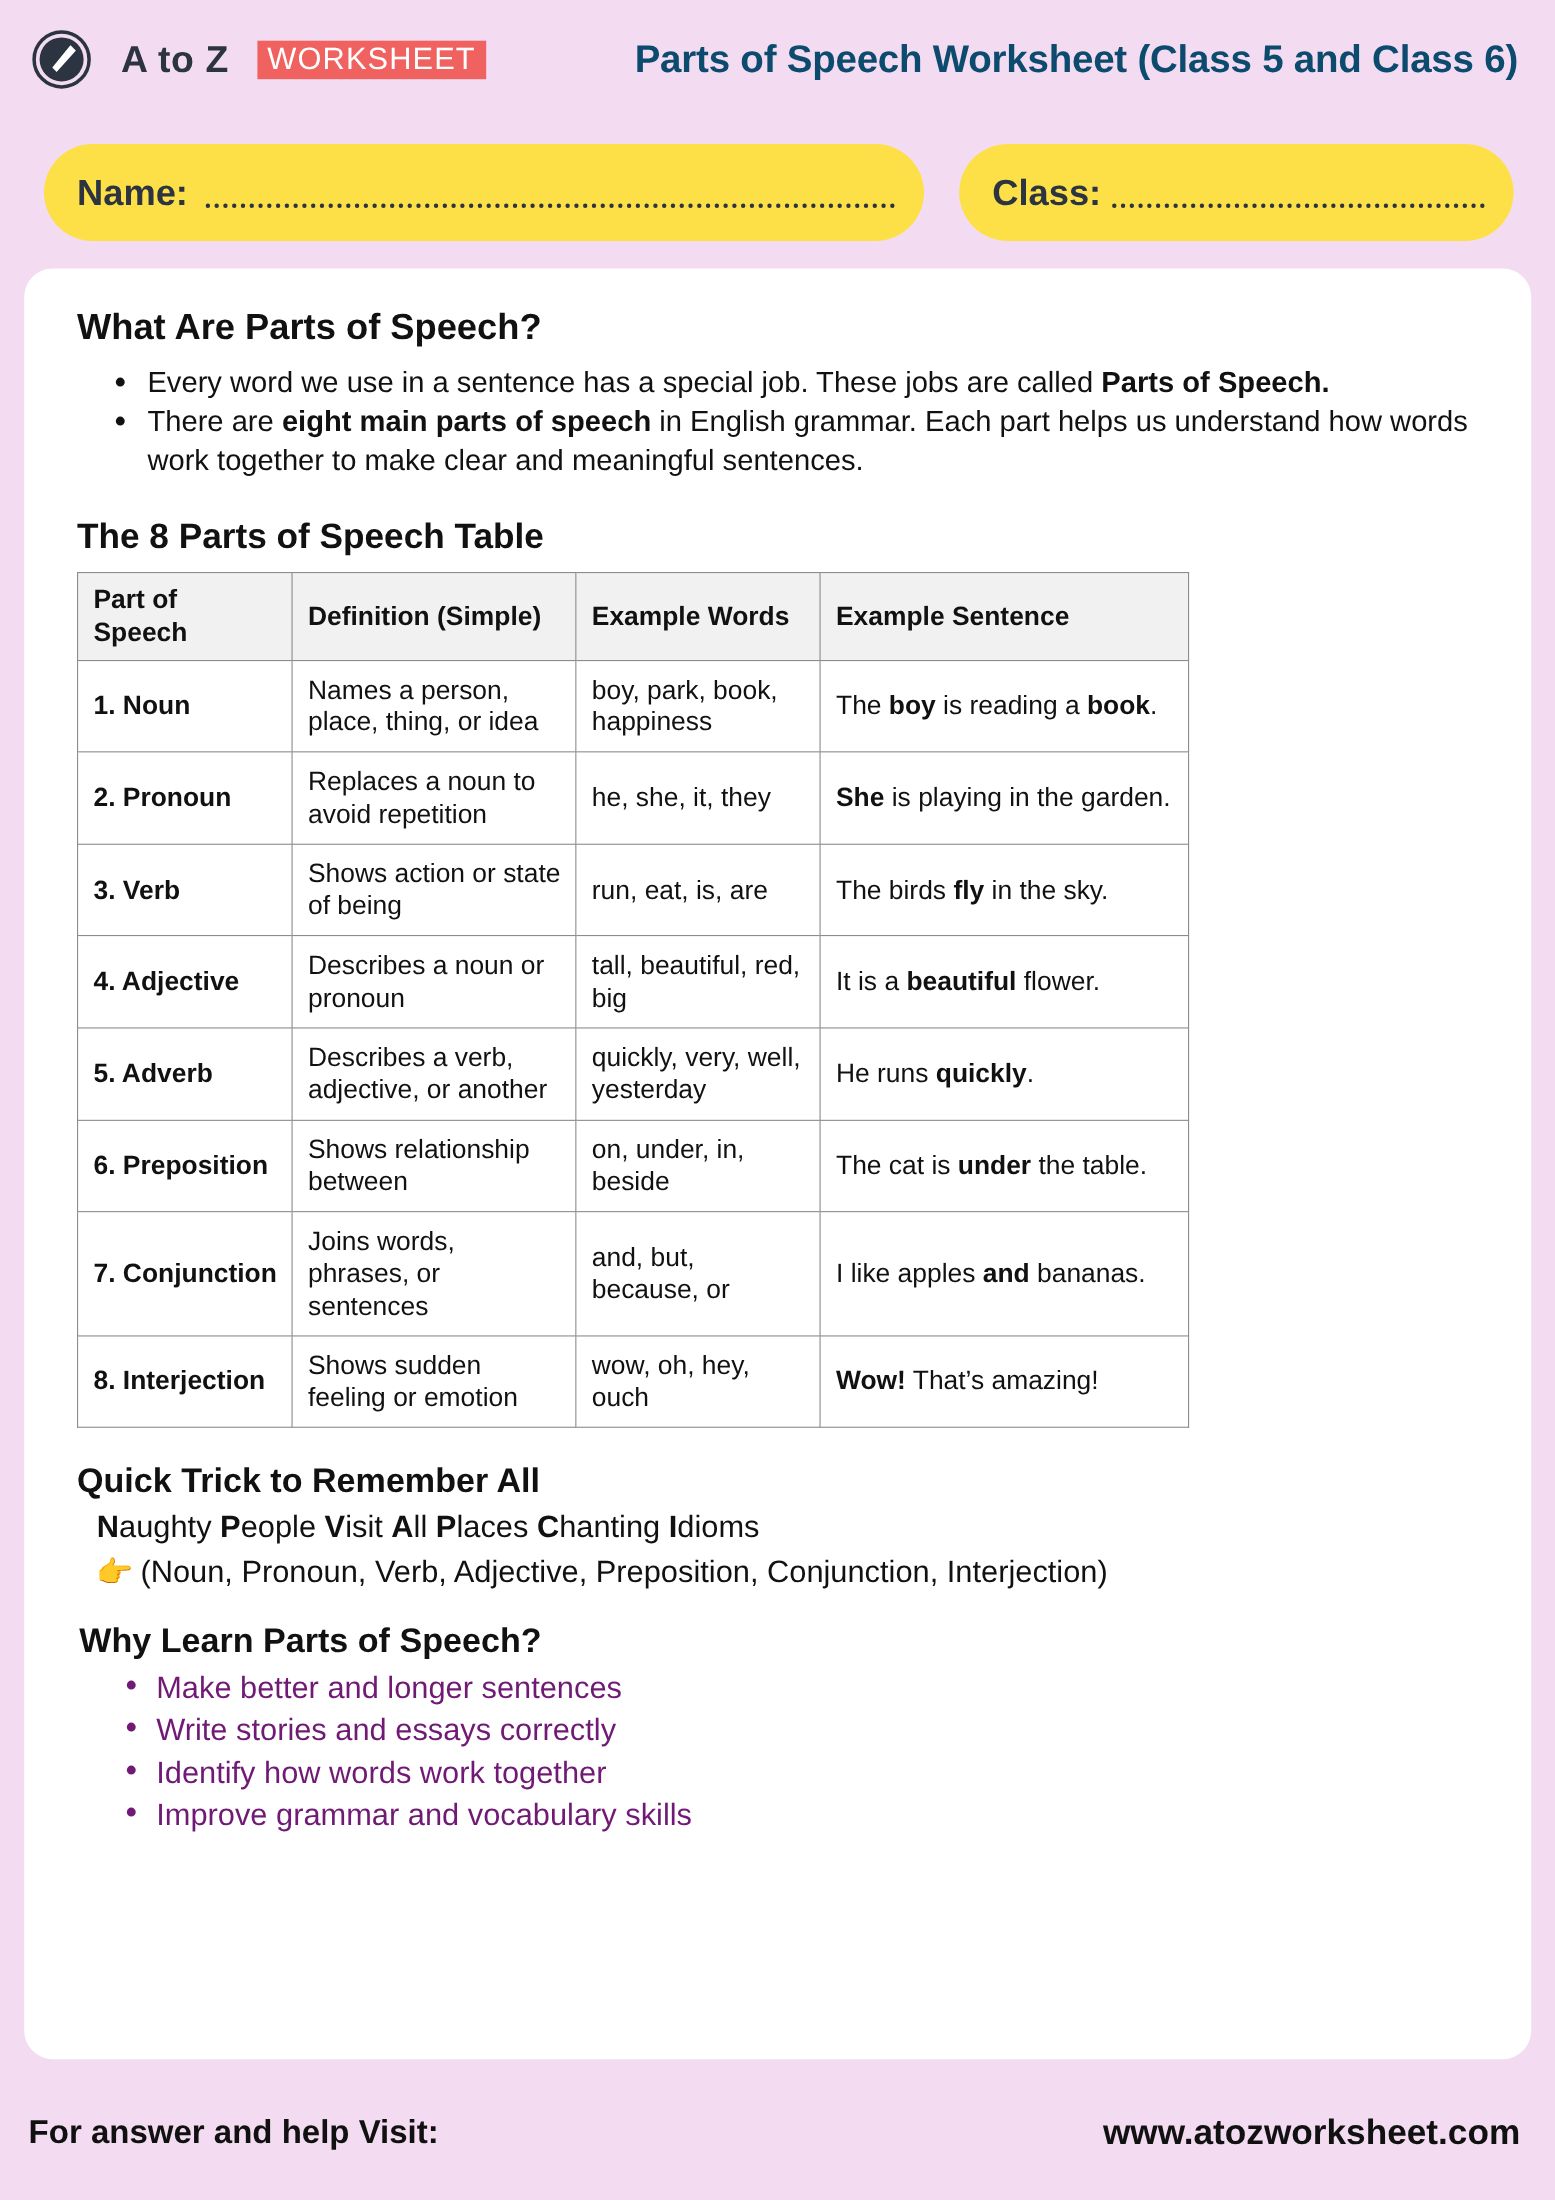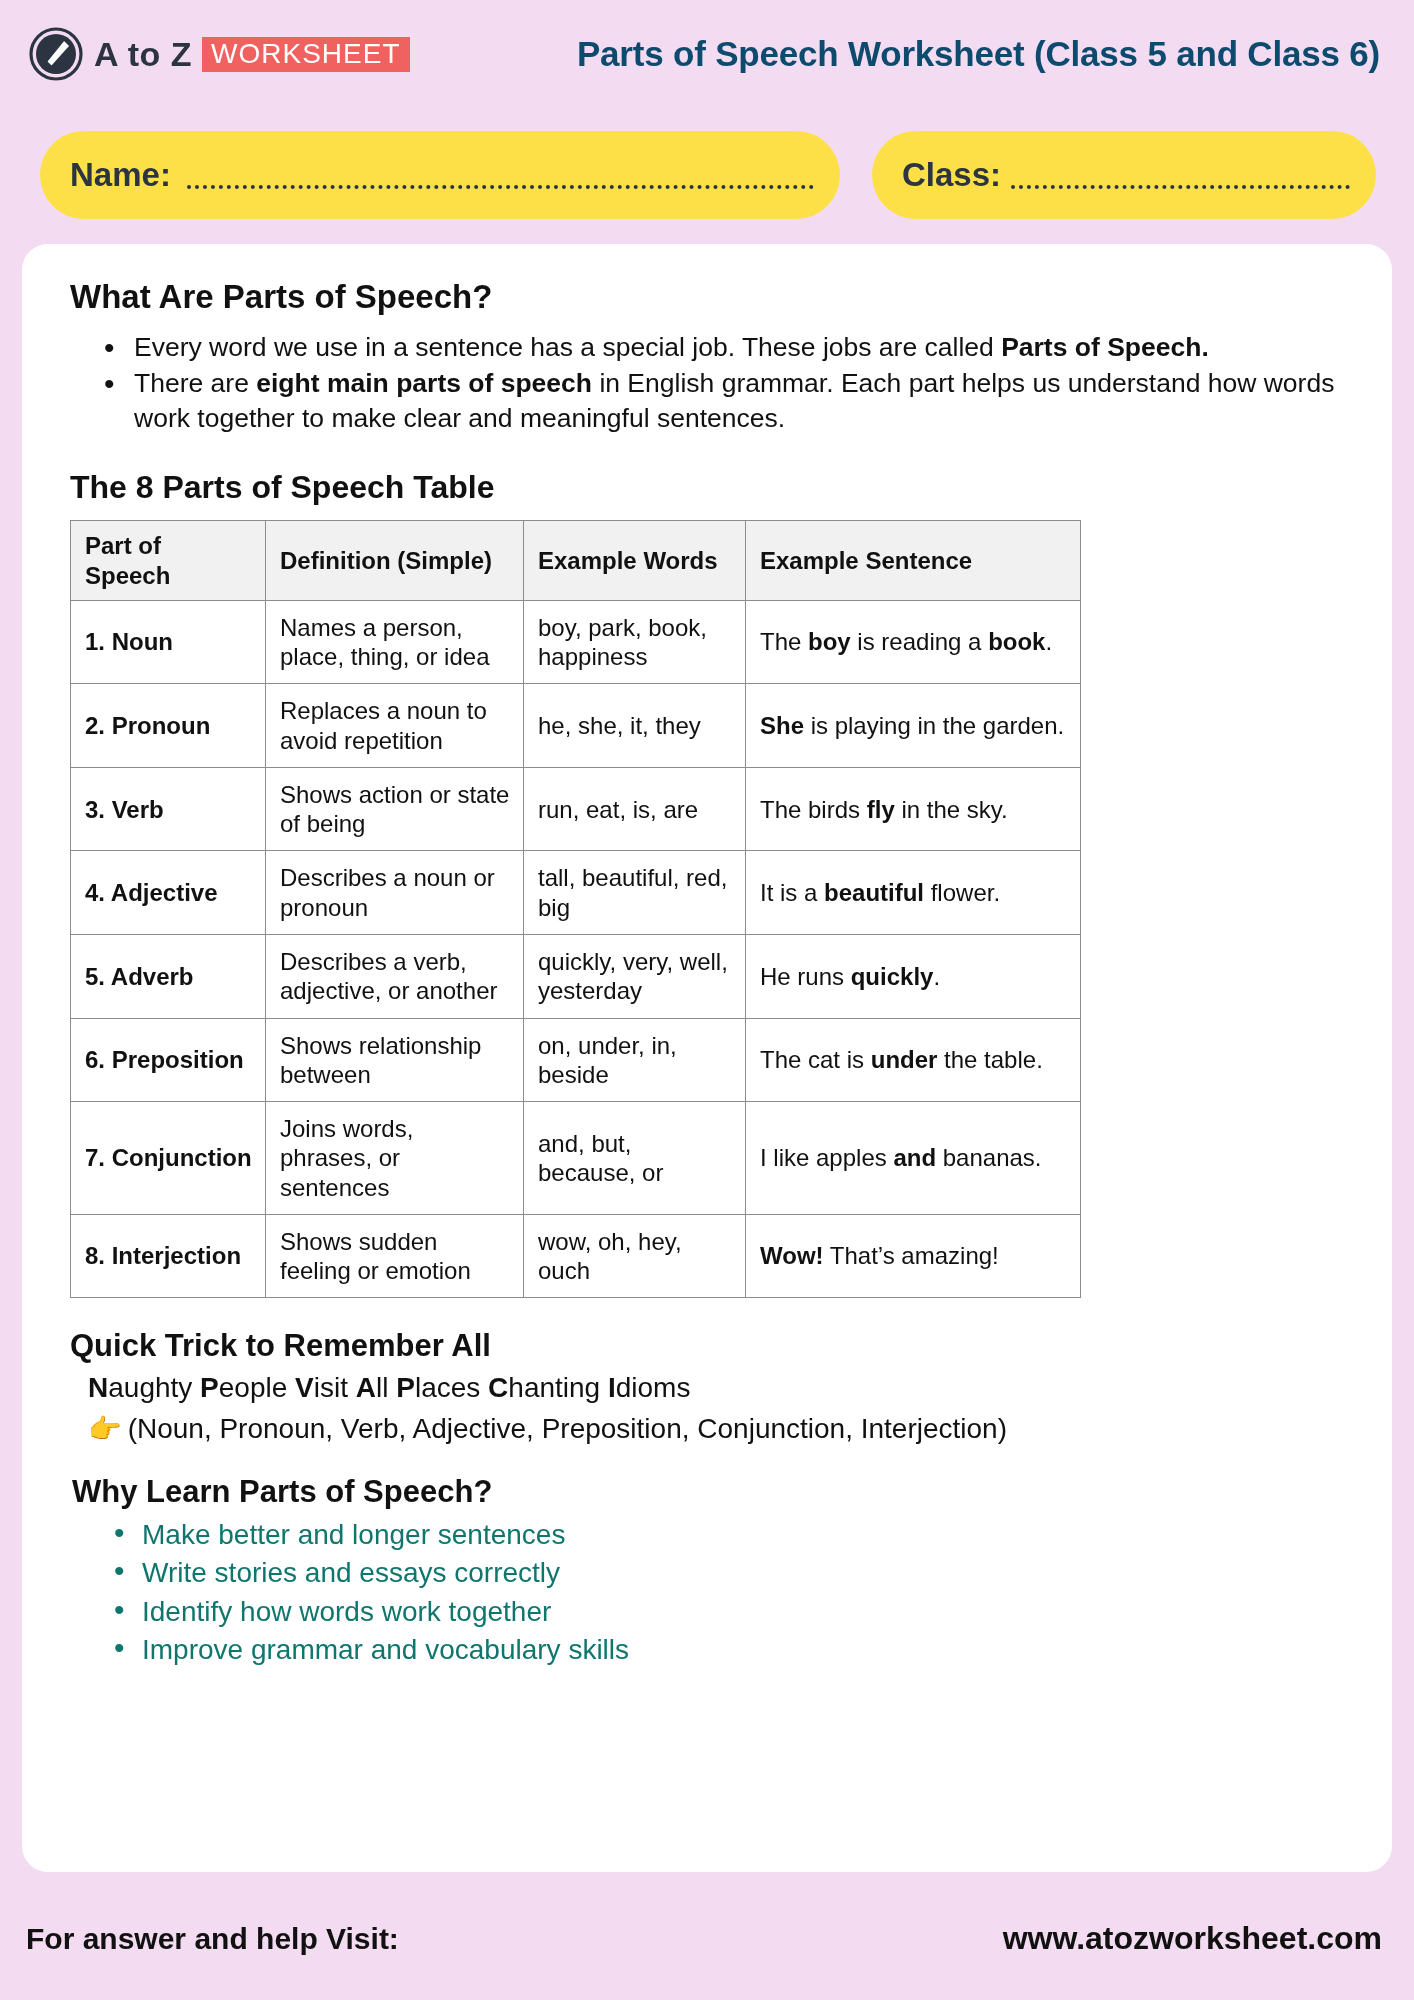--- a/index.html
+++ b/index.html
@@ -9,21 +9,21 @@
     background: #f3dcf1;
     overflow: hidden;
   }
   .page { position: relative; width: 1414px; height: 2000px; background: #f3dcf1; }
 
   
   .header {
     position: absolute; top: 0; left: 0; width: 1414px; height: 238px;
     background: #f3dcf1;
   }
-  .brand { position: absolute; left: 28px; top: 26px; display: flex; align-items: center; gap: 10px; }
+  .brand { position: absolute; left: 28px; top: 26px; display: flex; align-items: center; gap: 26px; }
   .logo-mark { width: 56px; height: 56px; position: relative; }
   .brand-a2z {
     font-size: 34px; font-weight: bold; color: #2b3440; letter-spacing: .5px;
     font-family: "Liberation Sans", sans-serif;
   }
   .brand-ws {
     background: #f0625f; color: #ffffff; font-size: 28px; font-weight: normal;
     padding: 3px 9px 4px 9px; letter-spacing: 1px; line-height: 1;
   }
   .doc-title {
@@ -96,21 +96,21 @@
   .mnemonic b { font-weight: bold; }
   .expand {
     font-size: 28px; color: #111; margin: 4px 0 0 26px; line-height: 1.25;
     display: flex; align-items: baseline; gap: 6px;
   }
   .point-icon { font-size: 27px; color: #e8c33c; line-height: 1; }
 
   .why-head { font-size: 31px; font-weight: bold; color: #111; margin: 28px 0 6px 10px; }
   ul.why { list-style: none; margin: 6px 0 0 46px; }
   ul.why li {
-    position: relative; padding-left: 34px; font-size: 28px; line-height: 1.36; color: #0f766e;
+    position: relative; padding-left: 34px; font-size: 28px; line-height: 1.36; color: #701a75;
   }
   ul.why li::before {
     content: "•"; position: absolute; left: 6px; top: -3px; font-size: 30px;
   }
 
   
   .footer {
     position: absolute; left: 0; bottom: 0; width: 1414px; height: 116px;
     background: #f3dcf1;
     text-align: center;

